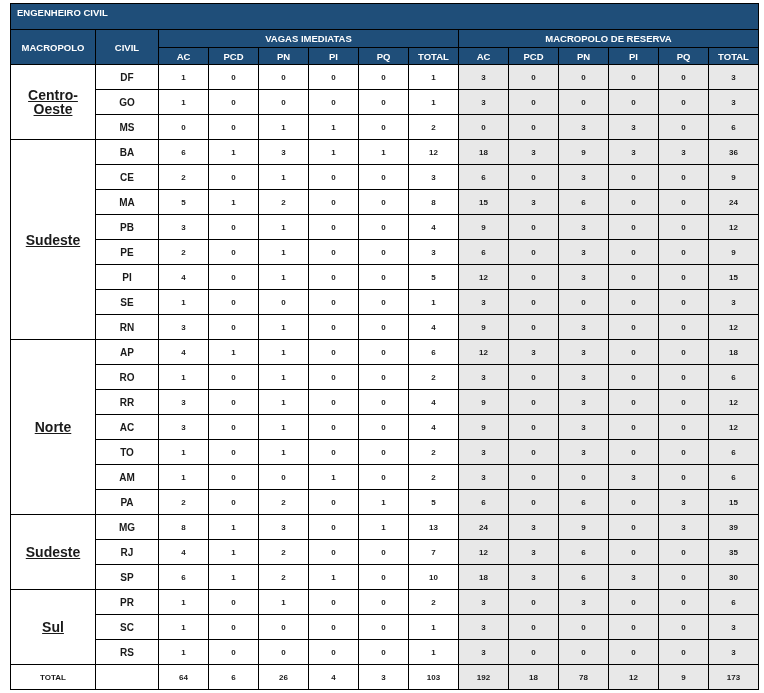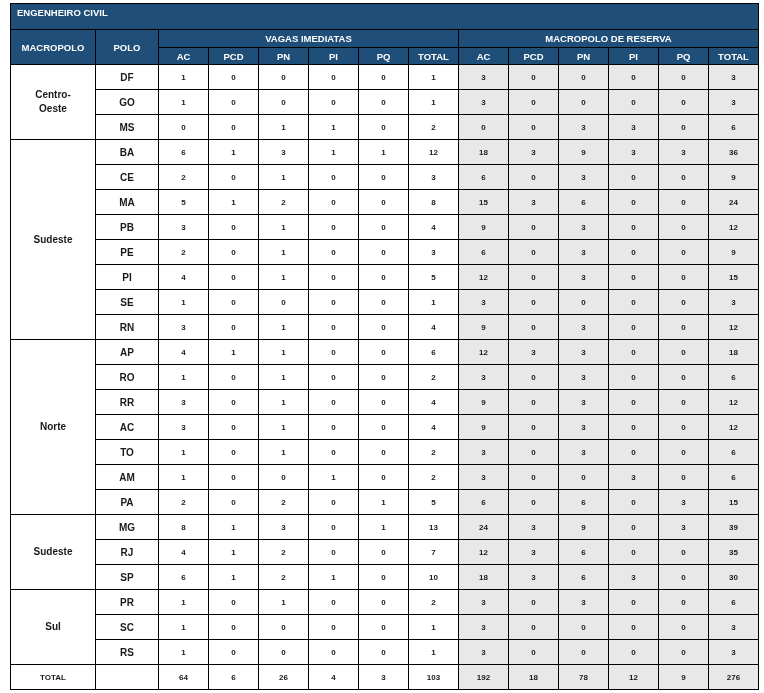--- a/index.html
+++ b/index.html
@@ -19,21 +19,21 @@
     background: #1f4e79; color: #ffffff; text-align: left !important;
     vertical-align: top !important; padding: 3px 0 0 6px !important;
     font-size: 9.5px; height: 22px; margin-left: 37px;
   }
   .hdr { background: #1f4e79; color: #ffffff; font-size: 9.5px; }
   .hdr-group { height: 18px; margin-left: 25px; }
   .hdr-sub { height: 17px; }
   tr.data td { height: 24px; }
   tr.total td { height: 24px; }
   td.reserve { background: #e8e8e8; }
-  td.macro { font-size: 10px; white-space: normal; line-height: 14px; }
+  td.macro { font-size: 14px; white-space: normal; line-height: 14px; text-decoration: underline; }
   td.polo { font-size: 10px; }
   td.num { font-weight: bold; font-size: 8px; }
   td.pi-low { padding-top: 6px; }
 </style>
 </head>
 <body>
 
 <table class="grid">
   <colgroup>
     <col style="width:85px">
@@ -50,21 +50,21 @@
     <col style="width:50px">
       <col style="width:50px">
       <col style="width:50px">
   </colgroup>
   <thead>
     <tr>
       <td class="title-cell" colspan="14">ENGENHEIRO CIVIL</td>
     </tr>
     <tr class="hdr-group">
       <td class="hdr" rowspan="2">MACROPOLO</td>
-      <td class="hdr" rowspan="2">POLO</td>
+      <td class="hdr" rowspan="2">CIVIL</td>
       <td class="hdr" colspan="6">VAGAS IMEDIATAS</td>
       <td class="hdr" colspan="6">MACROPOLO DE RESERVA</td>
     </tr>
     <tr class="hdr-sub" id="sub-header-row">
         <td class="hdr">AC</td>
         <td class="hdr">PCD</td>
         <td class="hdr">PN</td>
         <td class="hdr">PI</td>
         <td class="hdr">PQ</td>
         <td class="hdr">TOTAL</td>
@@ -452,16 +452,16 @@
         <td class="num">6</td>
         <td class="num">26</td>
         <td class="num">4</td>
         <td class="num">3</td>
         <td class="num">103</td>
         <td class="num reserve">192</td>
         <td class="num reserve">18</td>
         <td class="num reserve">78</td>
         <td class="num reserve">12</td>
         <td class="num reserve">9</td>
-        <td class="num reserve">276</td>
+        <td class="num reserve">173</td>
       </tr>
     </tbody>
 </table>
 
 </body></html>

